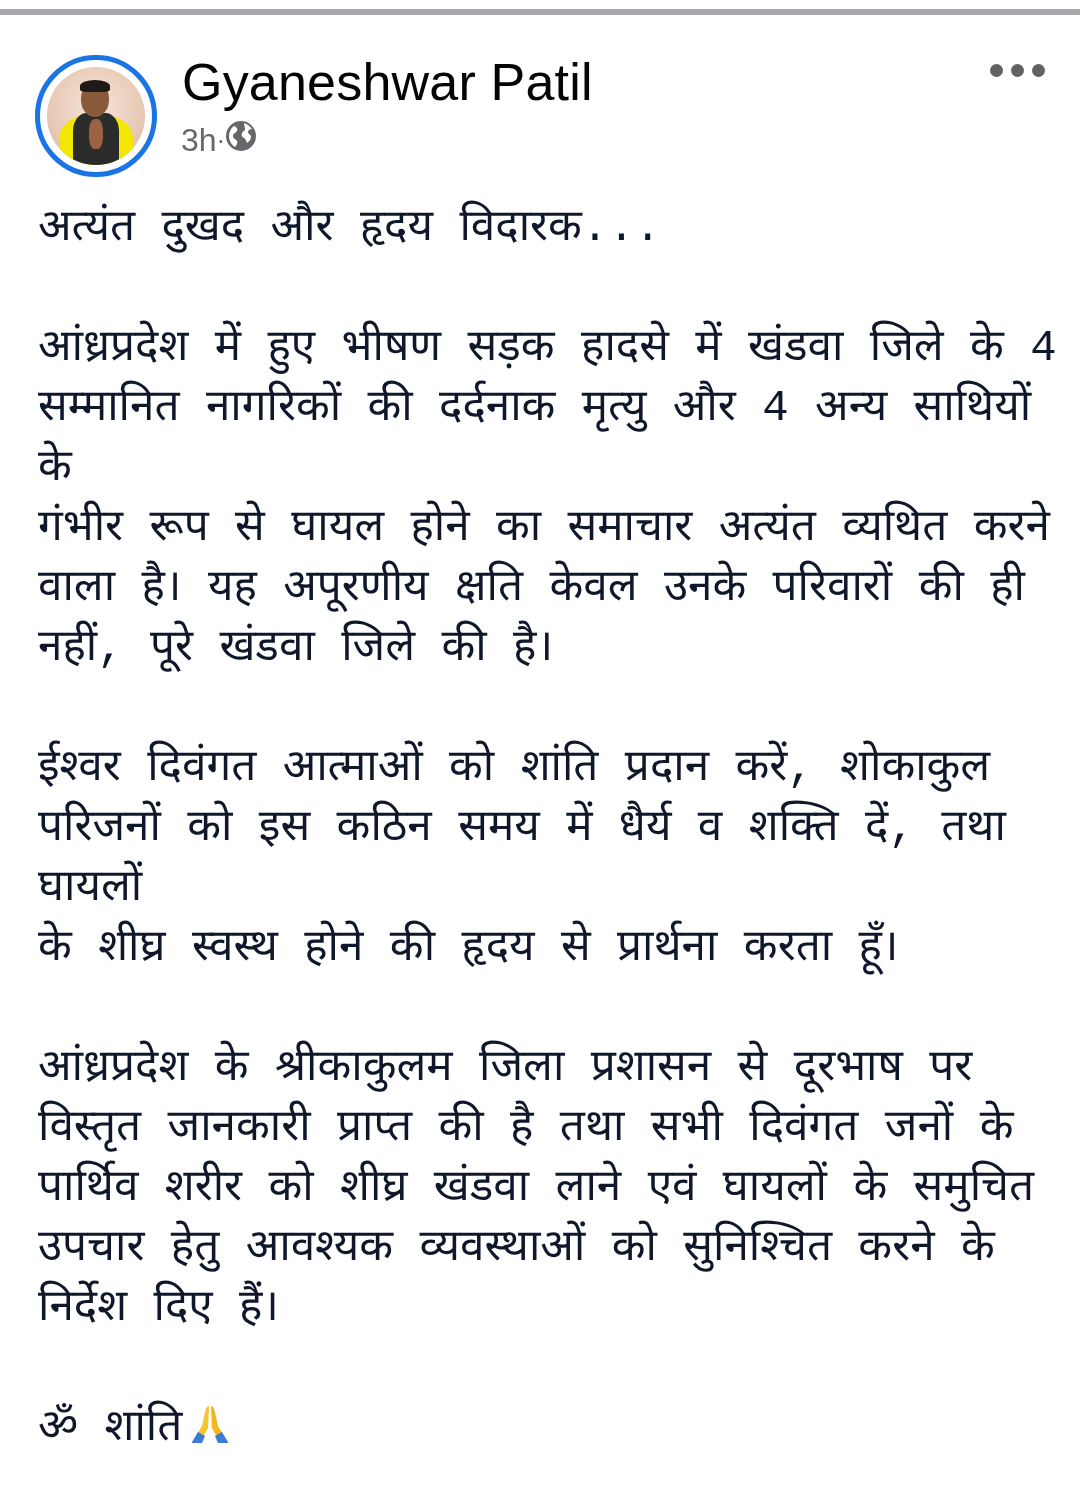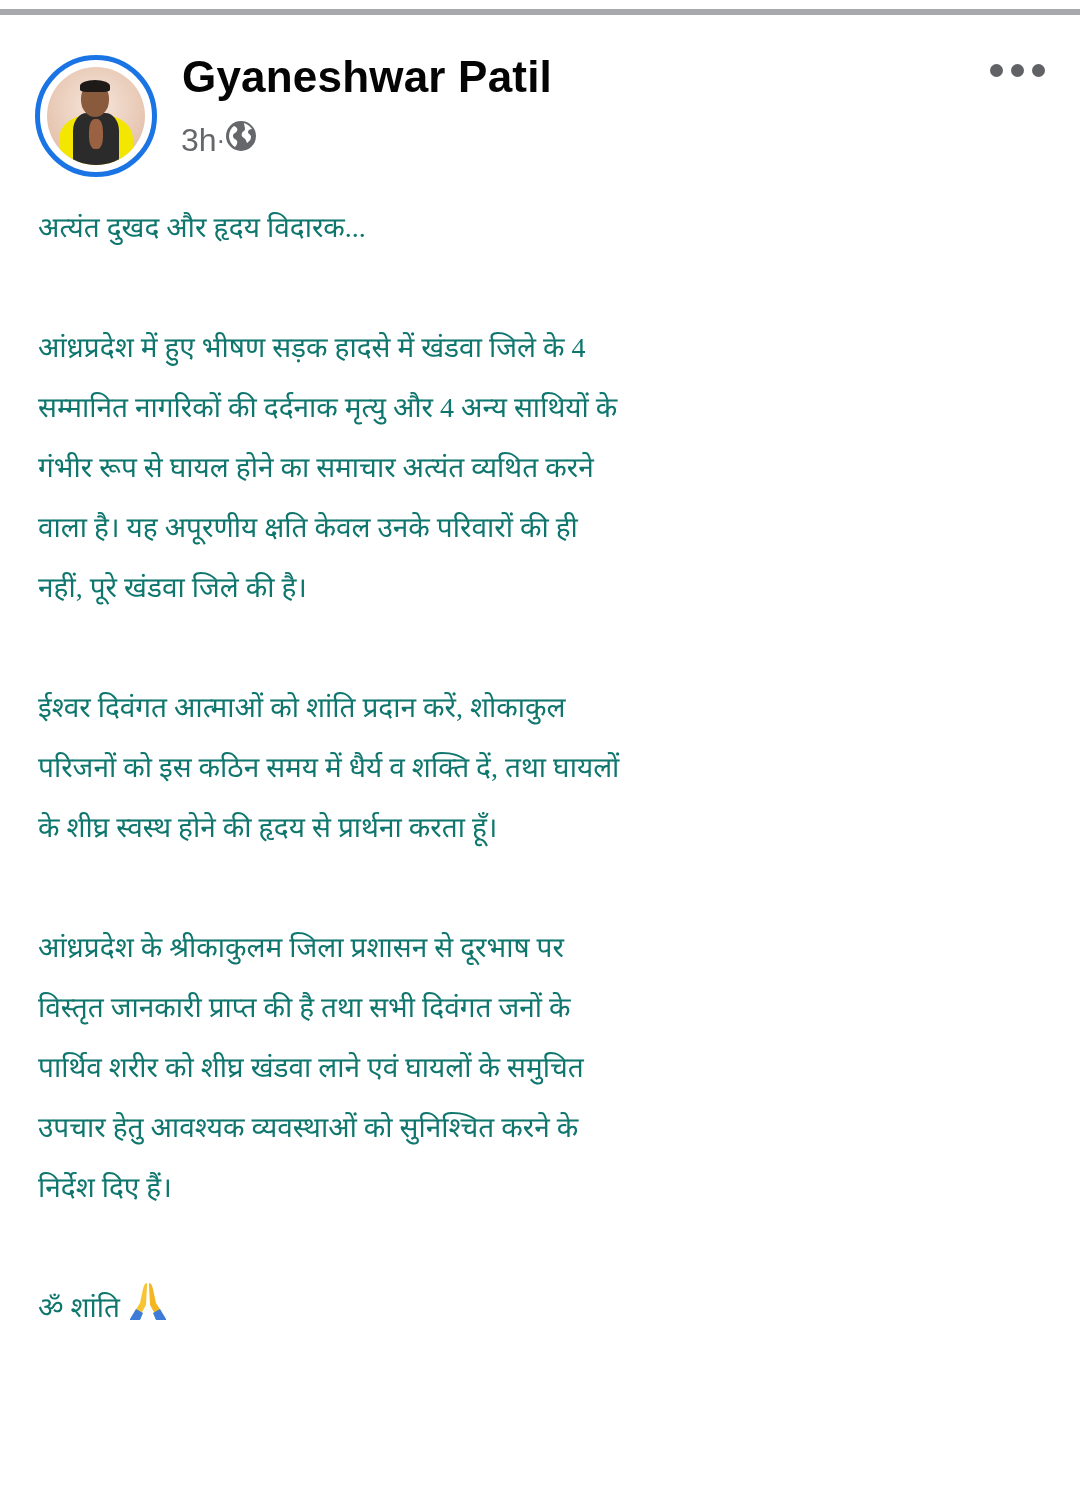--- a/index.html
+++ b/index.html
@@ -17,32 +17,32 @@
     .avatar {
       width: 98px; height: 98px; border-radius: 50%; overflow: hidden; position: relative;
       background: radial-gradient(circle at 50% 40%, #f6e6dc 0%, #e8c9b5 60%, #d9b39c 100%);
     }
     .avatar .face { position: absolute; left: 34px; top: 16px; width: 28px; height: 34px; border-radius: 45% 45% 50% 50%; background: #8a5a3c; }
     .avatar .hair { position: absolute; left: 33px; top: 13px; width: 30px; height: 12px; border-radius: 50% 50% 20% 20%; background: #1e1a18; }
     .avatar .body { position: absolute; left: 12px; top: 48px; width: 74px; height: 60px; border-radius: 40% 40% 0 0; background: #f3e600; }
     .avatar .vest { position: absolute; left: 26px; top: 46px; width: 46px; height: 60px; border-radius: 30% 30% 0 0; background: #2b2b2b; }
     .avatar .hands { position: absolute; left: 42px; top: 52px; width: 14px; height: 30px; border-radius: 40%; background: #9a6242; }
     .name {
-      position: absolute; left: 182px; top: 52px; font-size: 44px; font-weight: bold;
+      position: absolute; left: 182px; top: 52px; font-size: 52px; font-weight: normal;
       font-family: "Liberation Sans", sans-serif; letter-spacing: 0.2px; color: #050505;
     }
     .meta { position: absolute; left: 181px; top: 120px; display: flex; align-items: center; gap: 0; color: #65676b; font-size: 32px; font-family: "Liberation Sans", sans-serif; }
     .meta .dot { font-size: 26px; }
     .globe { width: 32px; height: 32px; }
     .more { position: absolute; left: 990px; top: 64px; display: flex; gap: 8px; }
     .more span { width: 13px; height: 13px; border-radius: 50%; background: #606266; display: block; }
     .content {
       position: absolute; left: 38px; top: 198px; width: 1020px;
-      font-family: Liberation Serif, serif;
-      font-size: 28px; line-height: 60px; color: #0f766e;
+      font-family: Liberation Mono, monospace;
+      font-size: 44px; line-height: 60px; color: #0f172a;
     }
     .para { margin: 0 0 60px 0; white-space: pre-line; }
     .para.last { margin: 0; }
     .pray { display: inline-block; width: 44px; height: 44px; vertical-align: -6px; margin-left: 6px; }
   </style>
 </head>
 <body>
 
 <div class="top-bar"></div>
 

